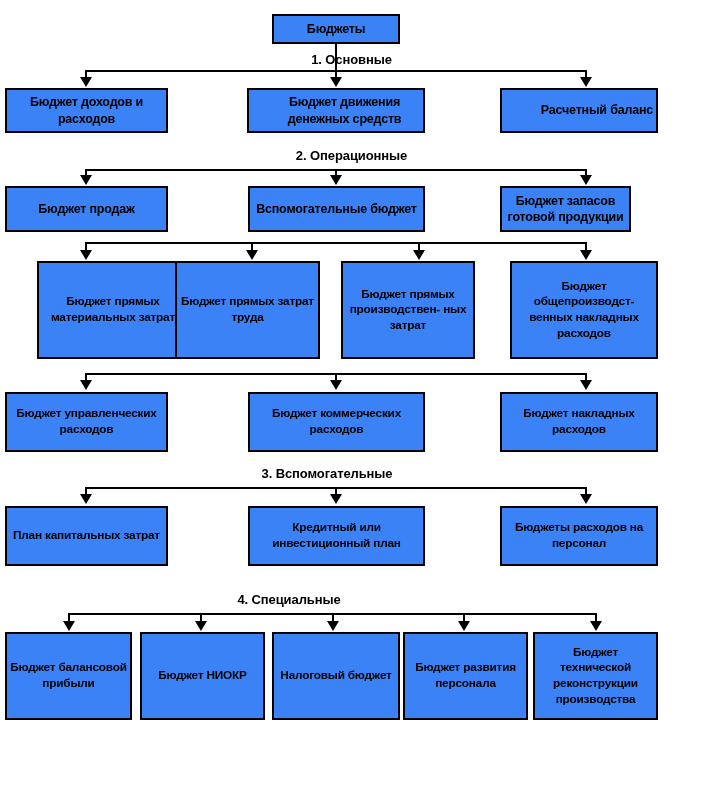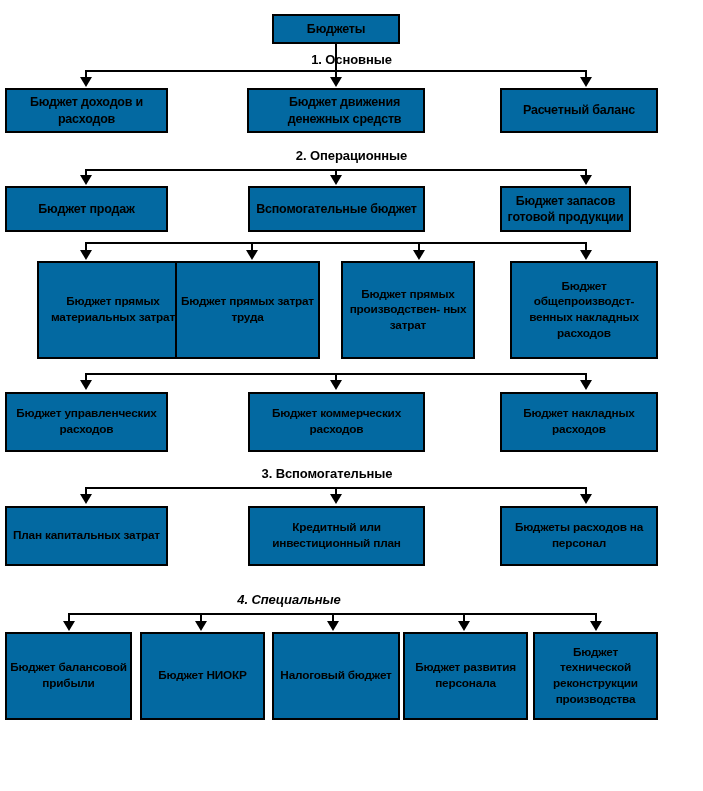--- a/index.html
+++ b/index.html
@@ -18,21 +18,21 @@
   #canvas {
     position: absolute;
     left: 0; top: 0;
     width: 703px;
     height: 791px;
   }
   .node {
     position: absolute;
     box-sizing: border-box;
     border: 2px solid #000;
-    background: #0369a1;
+    background: #3b82f6;
     display: flex;
     align-items: center;
     justify-content: center;
     text-align: center;
     font-weight: bold;
     font-size: 12.5px;
     line-height: 1.32;
     letter-spacing: -0.2px;
     padding: 2px 3px;
   }
@@ -89,21 +89,21 @@
   <div class="arrow" style="left:330px; top:77px;"></div>
   <div class="vline" style="left:585px; top:70px; height:9px;"></div>
   <div class="arrow" style="left:580px; top:77px;"></div>
 
   <div class="node" style="left:5px; top:88px; width:163px; height:45px;">
     <span>Бюджет доходов и расходов</span>
   </div>
   <div class="node" style="left:247px; top:88px; width:178px; height:45px;padding-left:20px;">
     <span>Бюджет движения денежных средств</span>
   </div>
-  <div class="node" style="left:500px; top:88px; width:158px; height:45px;">
+  <div class="node" style="left:500px; top:88px; width:158px; height:45px;justify-content:flex-end;">
     <span>Расчетный баланс</span>
   </div>
 
   <div class="section-label" style="left:0px; top:148px; width:703px;">2. Операционные</div>
 
   <div class="hline" style="left:85px; top:169px; width:500px;"></div>
   <div class="vline" style="left:85px; top:169px; height:8px;"></div>
   <div class="arrow" style="left:80px; top:175px;"></div>
   <div class="vline" style="left:335px; top:169px; height:8px;"></div>
   <div class="arrow" style="left:330px; top:175px;"></div>
@@ -174,21 +174,21 @@
   <div class="node small" style="left:5px; top:506px; width:163px; height:60px;">
     <span>План капитальных затрат</span>
   </div>
   <div class="node small" style="left:248px; top:506px; width:177px; height:60px;">
     <span>Кредитный или инвестиционный план</span>
   </div>
   <div class="node small" style="left:500px; top:506px; width:158px; height:60px;">
     <span>Бюджеты расходов на персонал</span>
   </div>
 
-  <div class="section-label" style="left:0px; top:592px; width:578px;font-style:italic;">4. Специальные</div>
+  <div class="section-label" style="left:0px; top:592px; width:578px;">4. Специальные</div>
 
   <div class="hline" style="left:68px; top:613px; width:527px;"></div>
   <div class="vline" style="left:68px; top:613px; height:10px;"></div>
   <div class="arrow" style="left:63px; top:621px;"></div>
   <div class="vline" style="left:200px; top:613px; height:10px;"></div>
   <div class="arrow" style="left:195px; top:621px;"></div>
   <div class="vline" style="left:332px; top:613px; height:10px;"></div>
   <div class="arrow" style="left:327px; top:621px;"></div>
   <div class="vline" style="left:463px; top:613px; height:10px;"></div>
   <div class="arrow" style="left:458px; top:621px;"></div>

